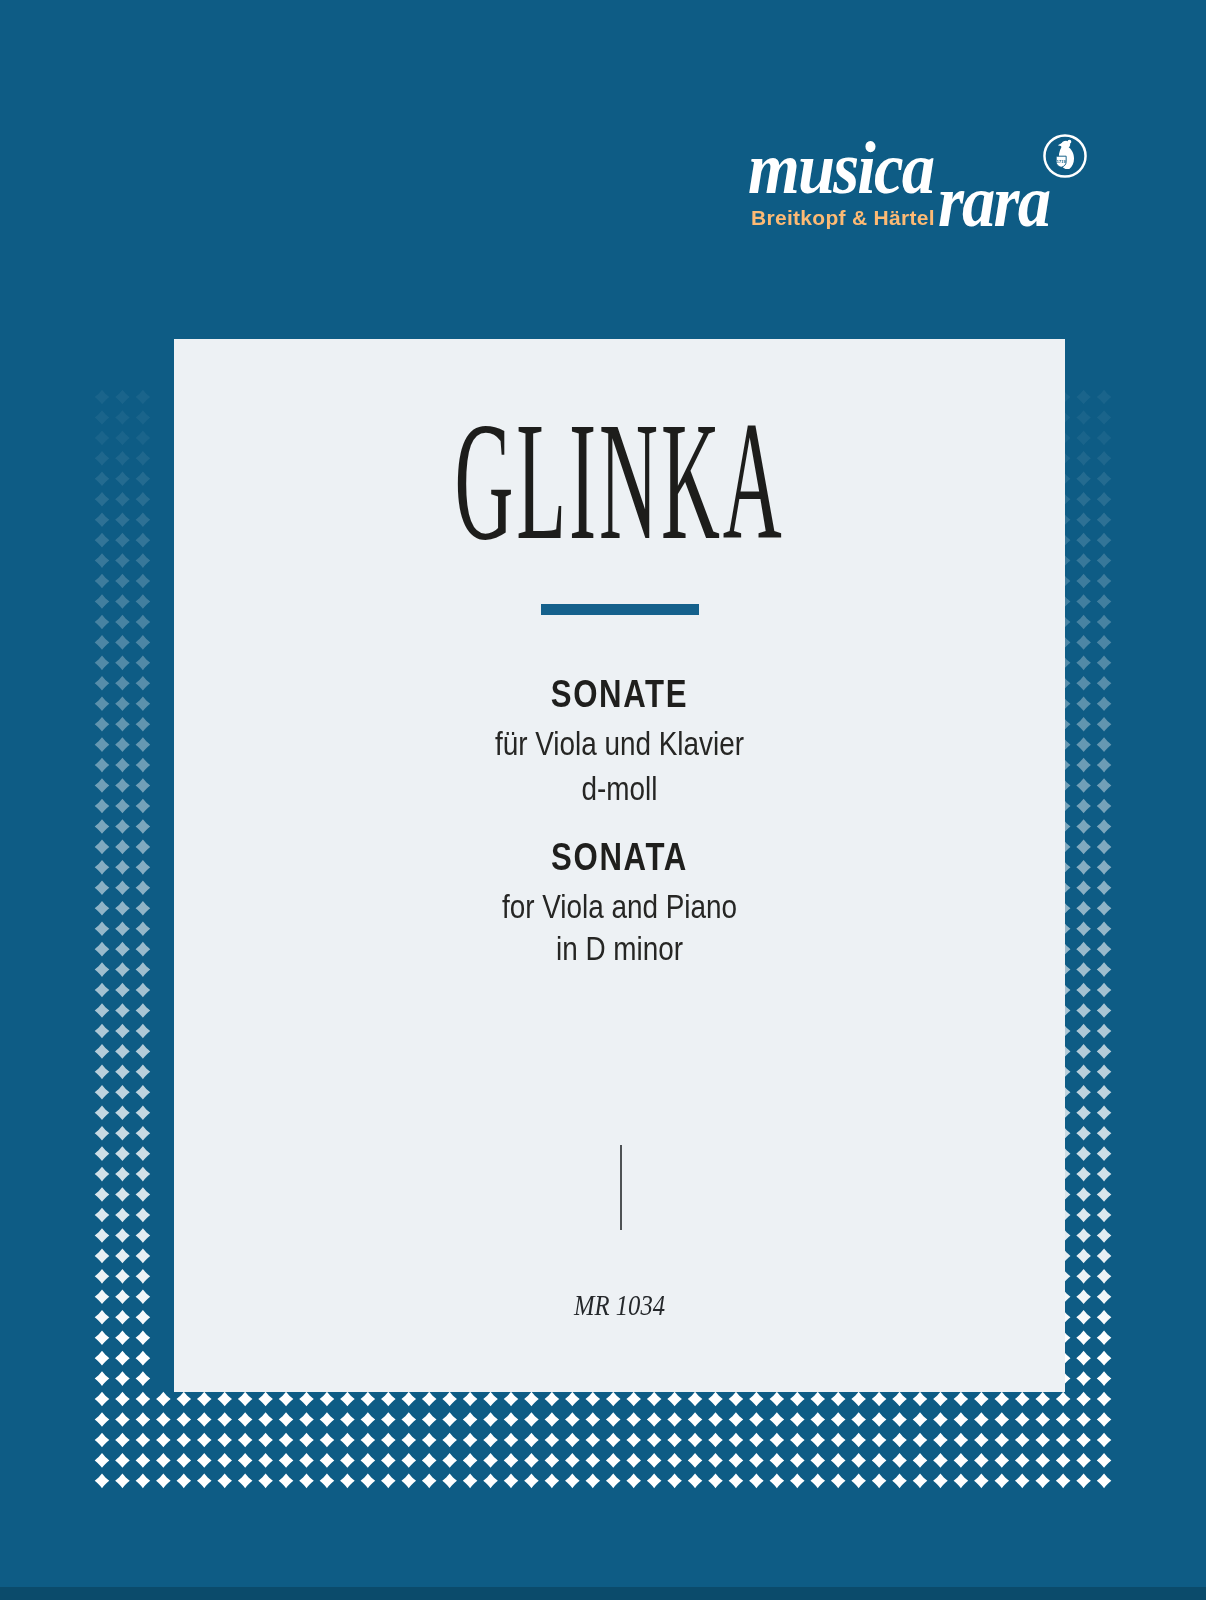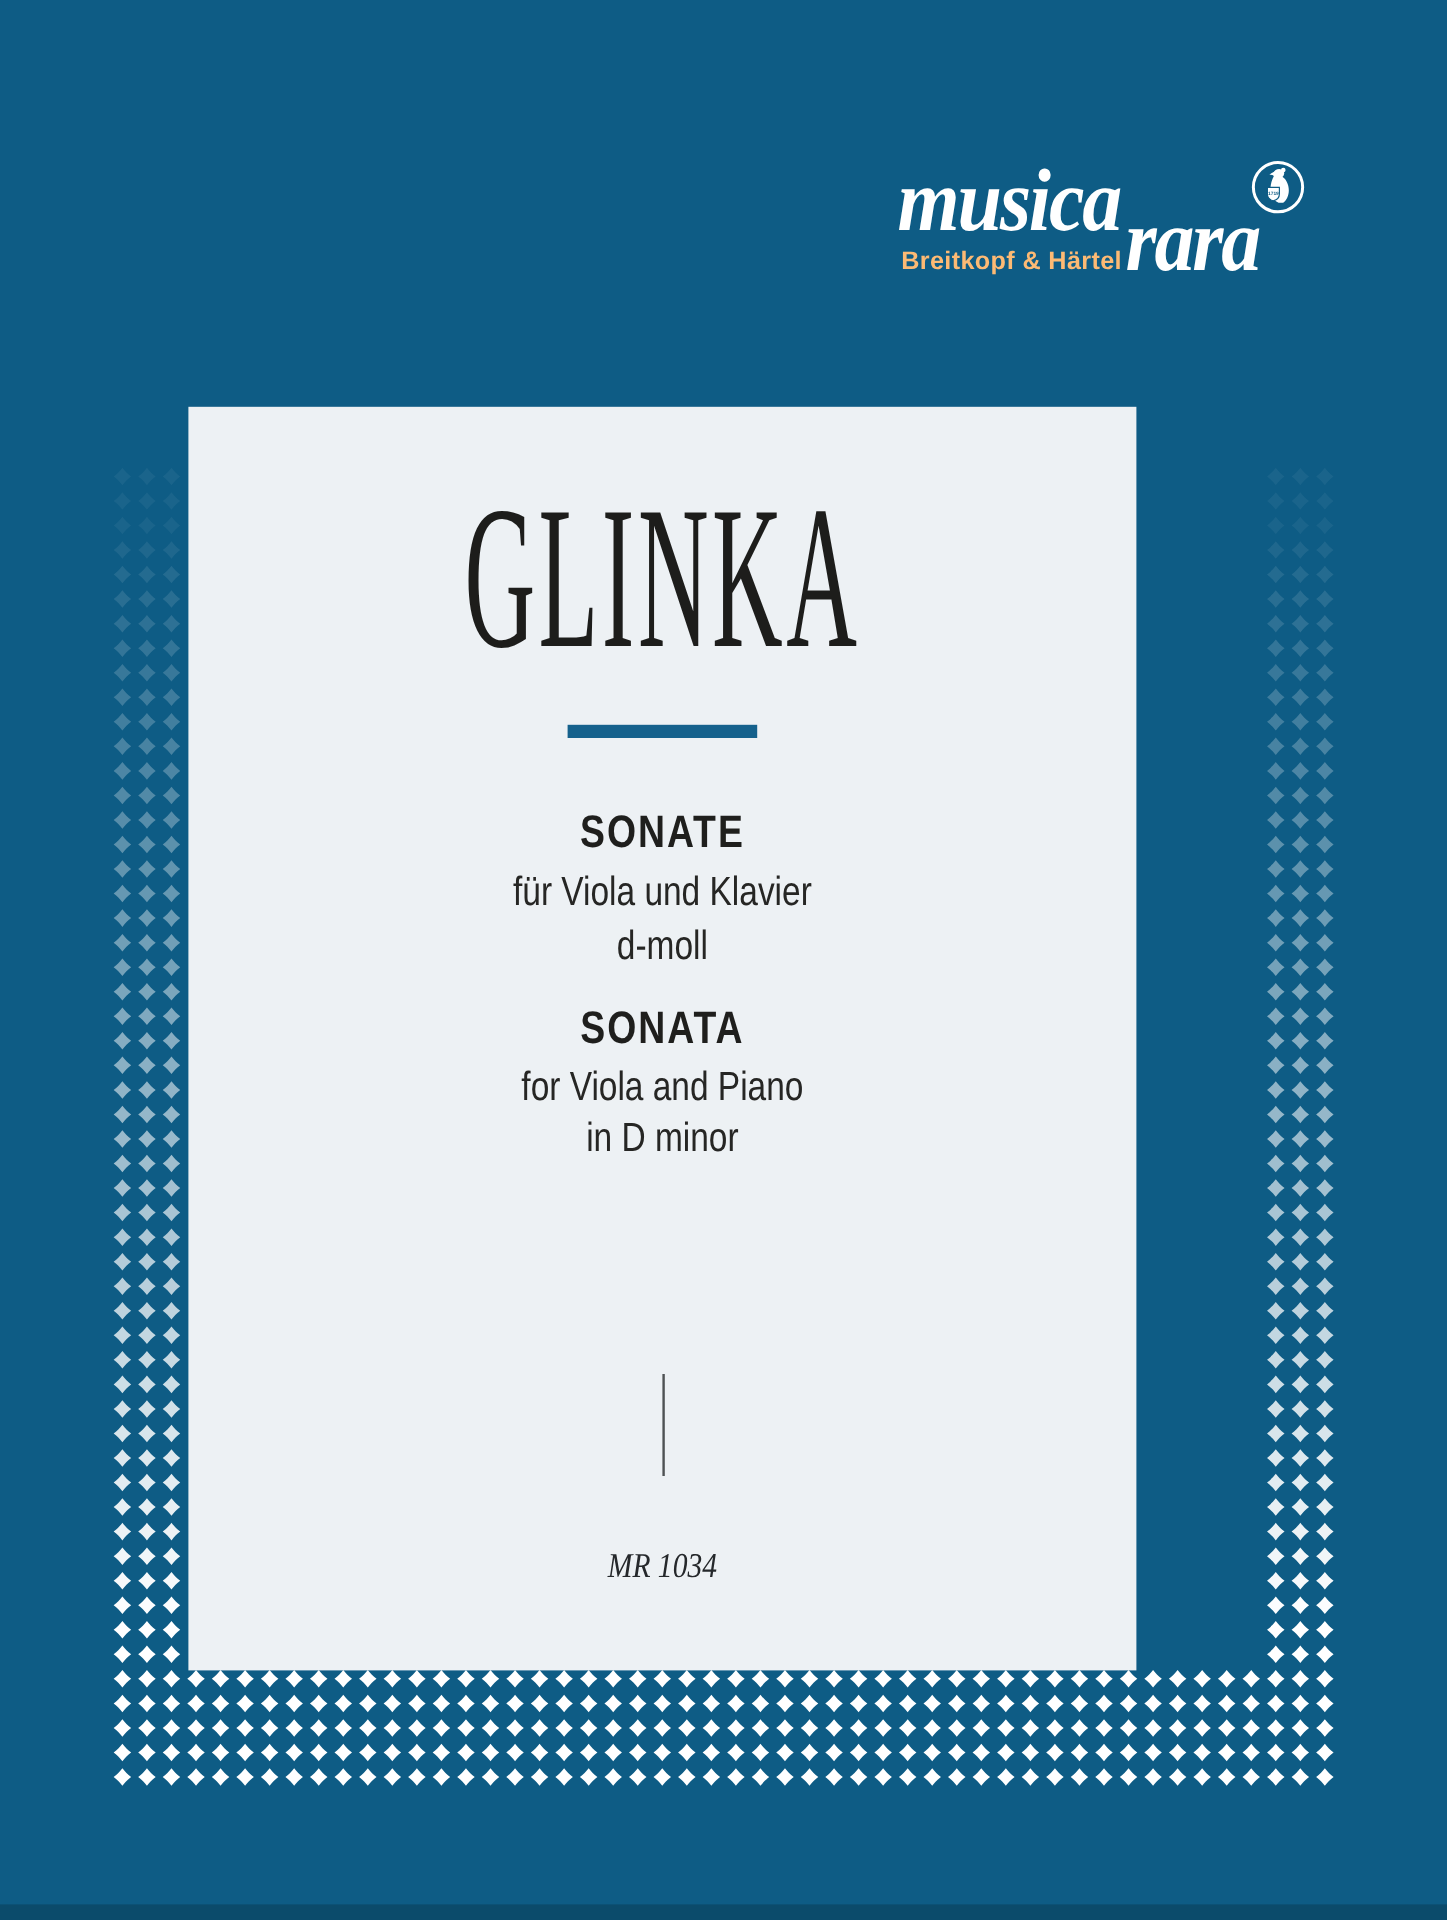--- a/index.html
+++ b/index.html
@@ -13,21 +13,21 @@
     font-size:74px;line-height:1;letter-spacing:-2px;
     transform:scaleX(.9);transform-origin:left center;white-space:nowrap;}
   .logo-musica{left:748px;top:131px;}
   .logo-rara{left:938px;top:164px;}
   .logo-publisher{position:absolute;left:751px;top:207px;color:#fdba74;
     font-weight:700;font-size:21px;line-height:1;letter-spacing:.3px;white-space:nowrap;}
   .bear{position:absolute;left:1041px;top:132px;width:48px;height:48px;}
   .bear text{font-family:"Liberation Sans",sans-serif;font-weight:700;}
 
   
-  .card{position:absolute;left:157px;top:339px;width:790px;height:1053px;
+  .card{position:absolute;left:174px;top:339px;width:891px;height:1053px;
         background:#EDF1F4;}
   .card section{display:contents;}
   .card .line{position:absolute;left:0;width:100%;text-align:center;line-height:1;margin:0;}
 
   .composer{top:57px;font-family:"Liberation Serif",serif;font-weight:400;
     font-size:170px;letter-spacing:6px;color:#1D1D1B;
     transform:scaleX(.48);transform-origin:50% 50%;white-space:nowrap;}
   .divider{position:absolute;left:50%;margin-left:-79px;top:265px;width:158px;height:11px;}
 
   .cond{transform:scaleX(.82);transform-origin:50% 50%;white-space:nowrap;color:#262624;}

